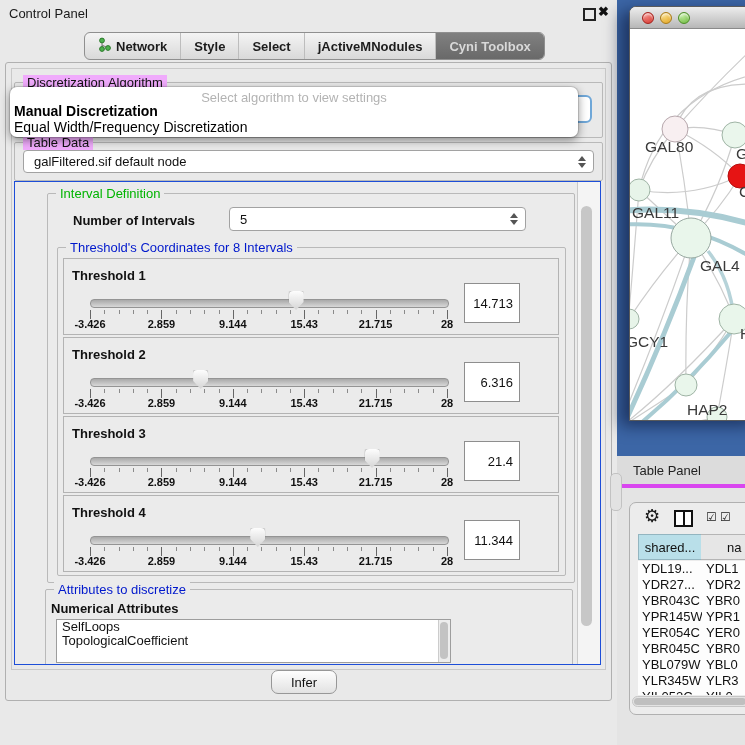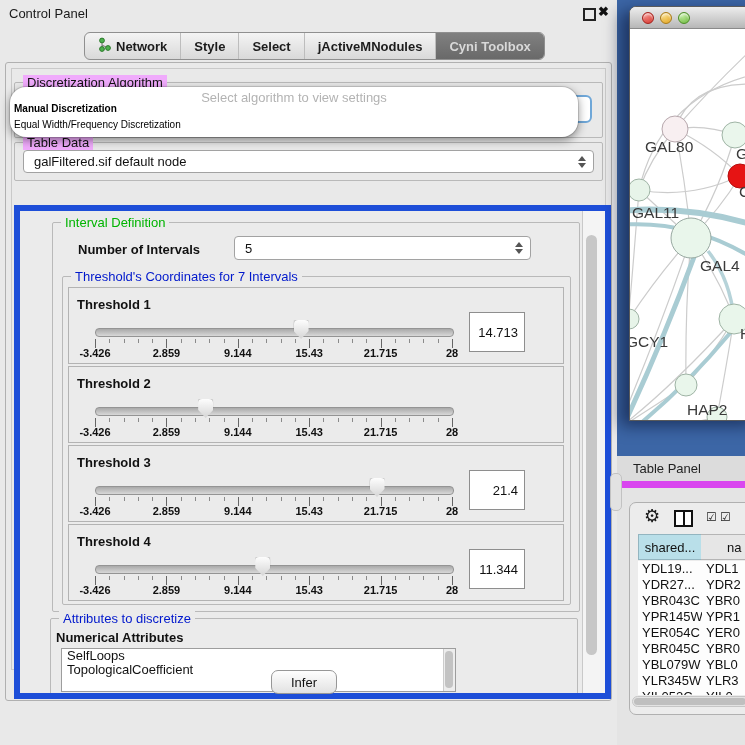--- a/index.html
+++ b/index.html
@@ -30,29 +30,29 @@
 
   
   .combo{position:absolute;background:#fff;border:1px solid #a2a2a2;border-radius:4px;
          font-size:13px;color:#111;display:flex;align-items:center;padding:0 24px 0 10px;box-sizing:border-box;}
   .spinner{position:absolute;right:7px;top:50%;transform:translateY(-50%);display:flex;flex-direction:column;gap:2px;}
   .spinner i{display:block;width:0;height:0;border-left:4px solid transparent;border-right:4px solid transparent;}
   .spinner .up{border-bottom:5px solid #555;}
   .spinner .dn{border-top:5px solid #555;}
 
   
-  .popup{left:10px;top:87px;width:568px;height:50px;background:#fff;border-radius:16px;z-index:40;
+  .popup{left:10px;top:87px;width:568px;height:50px;background:#fff;border-radius:7px;z-index:40;
          box-shadow:0 3px 10px rgba(0,0,0,.45),0 0 0 1px rgba(0,0,0,.12);}
   .popup-hint{position:absolute;left:0;right:0;top:3px;text-align:center;color:#b3b3b3;font-size:13px;}
-  .popt{position:absolute;left:4px;font-size:10px;color:#000;white-space:nowrap;}
+  .popt{position:absolute;left:4px;font-size:14px;color:#000;white-space:nowrap;}
   .popt.bold{font-weight:bold;}
   .focus-sliver{left:560px;top:95px;width:28px;height:24px;border:2px solid #6fa7d8;border-radius:6px;background:#fff;z-index:30;}
 
   
-  .scroll-panel{left:14px;top:181px;width:585px;height:482px;border:6px solid #1d4ed8;background:#ebebeb;overflow:hidden;margin-top:24px;}
+  .scroll-panel{left:14px;top:181px;width:585px;height:482px;border:1px solid #1d4ed8;background:#ebebeb;overflow:hidden;}
   .vscroll{position:absolute;left:562px;top:0;width:22px;height:482px;background:#f4f4f4;border-left:1px solid #c9c9c9;}
   .vscroll .thumb{position:absolute;left:3px;top:24px;width:11px;height:420px;background:#c7c7c7;border-radius:6px;}
 
   
   .th-panel{position:absolute;left:48px;width:494px;height:75px;border:1px solid #b3b3b3;background:#ebebeb;}
   .th-label{position:absolute;left:8px;top:9px;font-size:13px;font-weight:bold;}
   .th-track{position:absolute;left:26px;top:40px;width:357px;height:7px;border-radius:4px;
             background:linear-gradient(#a9a9a9,#d8d8d8);border:1px solid #949494;}
   .th-thumb{position:absolute;top:32px;width:15px;height:19px;background:linear-gradient(#fdfdfd,#d5d5d5);
             clip-path:polygon(0 0,100% 0,100% 58%,50% 100%,0 58%);border-radius:4px 4px 0 0;
@@ -79,21 +79,21 @@
   .net-window{left:629px;top:6px;width:130px;height:413px;border:1px solid #5a5a5a;border-radius:7px 0 0 0;
               box-shadow:-9px 5px 16px rgba(5,15,45,.55);overflow:hidden;background:#fff;}
   .nw-titlebar{position:absolute;left:0;top:0;right:0;height:22px;background:linear-gradient(#ededed,#b7b7b7);
                border-bottom:1px solid #8a8a8a;display:flex;align-items:center;padding-left:12px;gap:6px;box-sizing:border-box;}
   .light{width:12px;height:12px;border-radius:50%;box-sizing:border-box;box-shadow:inset 0 2px 2px rgba(255,255,255,.65);}
   .light.r{background:radial-gradient(circle at 35% 30%,#f0837d,#d6362e);border:1px solid #a2221d;}
   .light.y{background:radial-gradient(circle at 35% 30%,#f6d87e,#e2a21e);border:1px solid #a87b18;}
   .light.g{background:radial-gradient(circle at 35% 30%,#bce99b,#6ab73a);border:1px solid #4c8d26;}
   .nw-content{position:absolute;left:0;top:22px;right:0;bottom:0;background:#fff;}
 
-  .tp-header{left:617px;top:456px;width:128px;height:32px;background:#dcdcdc;border-bottom:7px solid #d946ef;
+  .tp-header{left:617px;top:456px;width:128px;height:32px;background:#dcdcdc;border-bottom:4px solid #d946ef;
              display:flex;align-items:center;padding-left:16px;font-size:13px;color:#222;box-sizing:border-box;}
   .tp-bg{left:617px;top:488px;width:128px;height:257px;background:#e4e4e4;}
   .tp-panel{left:629px;top:502px;width:124px;height:211px;background:#ececec;border:1px solid #b0b0b0;
             border-radius:7px 0 0 7px;}
   .gear{position:absolute;left:14px;top:2px;font-size:18px;color:#1a1a1a;}
   .colsicon{position:absolute;left:44px;top:7px;width:15px;height:13px;border:2px solid #111;background:#fff;}
   .colsicon:after{content:"";position:absolute;left:50%;top:0;bottom:0;width:2px;background:#111;transform:translateX(-50%);}
   .chk{position:absolute;top:7px;font-size:12px;color:#1a1a1a;}
   .tp-h1{position:absolute;left:8px;top:31px;width:64px;height:26px;background:#b9dfe9;border:1px solid #93b5c0;
          display:flex;align-items:center;justify-content:center;font-size:13px;box-sizing:border-box;}
@@ -179,21 +179,21 @@
     <div class="abs b13" style="left:58px;top:31px;">Number of Intervals</div>
     <div class="combo" style="left:214px;top:25px;width:297px;height:24px;">
       <span>5</span>
       <span class="spinner">
           <i class="up"></i>
           <i class="dn"></i>
         </span>
     </div>
 
     <div class="group" style="left:42px;top:65px;width:507px;height:327px;">
-      <span class="gtitle bg-inner" style="color:#0018cc;">Threshold's Coordinates for 7 Intervals</span>
+      <span class="gtitle bg-inner" style="color:#0018cc;">Threshold's Coordinates for 8 Intervals</span>
     </div>
     <div id="thresholdPanels">
         <div class="th-panel" style="top: 76px;">
           <div class="th-label">Threshold 1</div>
           <div class="th-track"></div>
           <div class="th-thumb" style="left: 224.559px;"></div>
           <div class="th-ticks">
             <div class="tick major" style="left: 0px;"></div>
             <div class="tick" style="left: 14.28px;"></div>
             <div class="tick" style="left: 28.56px;"></div>
@@ -260,20 +260,21 @@
             <div class="tick" style="left: 328.44px;"></div>
             <div class="tick" style="left: 342.72px;"></div>
             <div class="tick major" style="left: 357px;"></div>
           </div>
           <div class="th-ticklabel" style="left: -2px;">-3.426</div>
           <div class="th-ticklabel" style="left: 69.4px;">2.859</div>
           <div class="th-ticklabel" style="left: 140.8px;">9.144</div>
           <div class="th-ticklabel" style="left: 212.2px;">15.43</div>
           <div class="th-ticklabel" style="left: 283.6px;">21.715</div>
           <div class="th-ticklabel" style="left: 355px;">28</div>
+          <div class="th-value">6.316</div>
         </div>
         <div class="th-panel" style="top: 234px;">
           <div class="th-label">Threshold 3</div>
           <div class="th-track"></div>
           <div class="th-thumb" style="left: 300.524px;"></div>
           <div class="th-ticks">
             <div class="tick major" style="left: 0px;"></div>
             <div class="tick" style="left: 14.28px;"></div>
             <div class="tick" style="left: 28.56px;"></div>
             <div class="tick" style="left: 42.84px;"></div>

